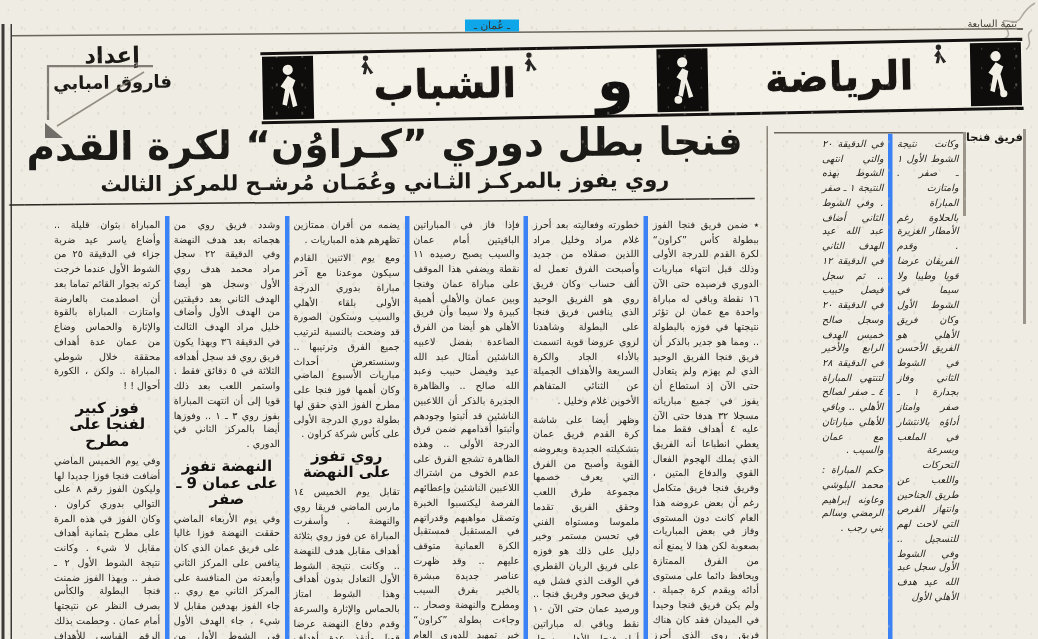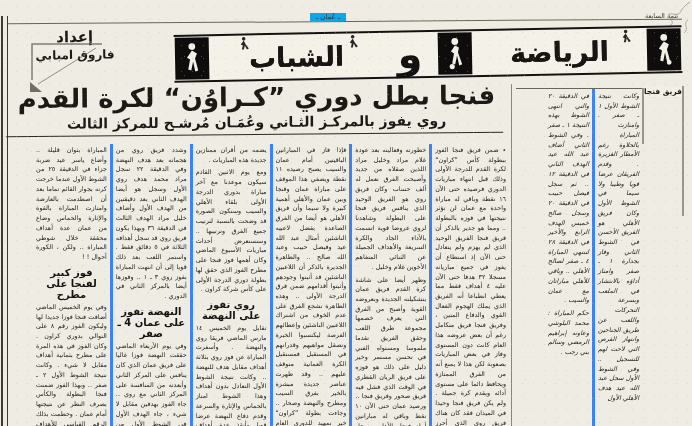--- a/index.html
+++ b/index.html
@@ -163,35 +163,35 @@
       <div class="headline-block">
         <div class="headline">فنجا بطل دوري ”كـراوُن“ لكرة القدم</div>
         <div class="subheadline">روي يفوز بالمركـز الثـاني وعُمَـان مُرشـح للمركز الثالث</div>
         <div class="hr"></div>
       </div>
       <div class="cols" id="article-columns">
           <div class="col">
             <p class="body-p">٭ ضمن فريق فنجا الفوز ببطولة كأس ”كراون“ لكرة القدم للدرجة الأولى وذلك قبل انتهاء مباريات الدوري فرصيده حتى الآن ١٦ نقطة وباقي له مباراة واحدة مع عمان لن تؤثر نتيجتها في فوزه بالبطولة .. ومما هو جدير بالذكر أن فريق فنجا الفريق الوحيد الذي لم يهزم ولم يتعادل حتى الآن إذ استطاع أن يفوز في جميع مبارياته مسجلا ٣٢ هدفا حتى الآن عليه ٤ أهداف فقط مما يعطي انطباعا أنه الفريق الذي يملك الهجوم الفعال القوي والدفاع المتين ، وفريق فنجا فريق متكامل رغم أن بعض عروضه هذا العام كانت دون المستوى وفاز في بعض المباريات بصعوبة لكن هذا لا يمنع أنه من الفرق الممتازة ويحافظ دائما على مستوى أدائه ويقدم كرة جميلة . ولم يكن فريق فنجا وحيدا في الميدان فقد كان هناك فريق روي الذي أحرز المركز الثاني في هذا الدوري برصيد ١٥ نقطة وأنهى مبارياته فائزا في سبع مباريات وتعادل في واحدة وهزم في واحدة فقط أمام فنجا وسجل ٢٧ هدفا ودخل مرماه ٩ أهداف .. وعاد لفريق روي</p>
           </div>
           <div class="col">
-            <p class="body-p">خطورته وفعاليته بعد عودة غلام مراد وخليل مراد اللذين صقلاه من جديد وأصبحت الفرق تعمل له ألف حساب وكان فريق روي هو الفريق الوحيد الذي ينافس فريق فنجا على البطولة وشاهدنا لروي عروضا قوية اتسمت بالأداء الجاد والكرة السريعة والأهداف الجميلة عن الثنائي المتفاهم الأخوين غلام وخليل .</p>
+            <p class="body-p">خطورته وفعاليته بعد أحرز غلام مراد وخليل مراد اللذين صقلاه من جديد وأصبحت الفرق تعمل له ألف حساب وكان فريق روي هو الفريق الوحيد الذي ينافس فريق فنجا على البطولة وشاهدنا لروي عروضا قوية اتسمت بالأداء الجاد والكرة السريعة والأهداف الجميلة عن الثنائي المتفاهم الأخوين غلام وخليل .</p>
             <p class="body-p">وظهر أيضا على شاشة كرة القدم فريق عمان بتشكيلته الجديدة وبعروضه القوية وأصبح من الفرق التي يعرف خصمها مجموعة طرق اللعب وحقق الفريق تقدما ملموسا ومستواه الفني في تحسن مستمر وخير دليل على ذلك هو فوزه على فريق الريان القطري في الوقت الذي فشل فيه فريق صحور وفريق فنجا .. ورصيد عمان حتى الآن ١٠ نقط وباقي له مباراتين أمام فنجا والأهلي وسجل ٢٢ هدفا وعليه ١٣ هدفا .. ويكفيه نقطة واحدة من مباراتيه الباقيتين ليضمن الفوز بالمركز الثالث وتشاركه المنافسة على هذا المركز فريق النادي الأهلي الذي وصل رصيده حتى الآن إلى ٧ نقط .</p>
           </div>
           <div class="col">
             <p class="body-p">فإذا فاز في المباراتين الباقيتين أمام عمان والسيب يصبح رصيده ١١ نقطة ويضفي هذا الموقف على مباراة عمان وفنجا وبين عمان والأهلي أهمية كبيرة ولا سيما وأن فريق الأهلي هو أيضا من الفرق الصاعدة بفضل لاعبيه الناشئين أمثال عبد الله عيد وفيصل حبيب وعبد الله صالح .. والظاهرة الجديرة بالذكر أن اللاعبين الناشئين قد أثبتوا وجودهم وأثبتوا أقدامهم ضمن فرق الدرجة الأولى .. وهذه الظاهرة تشجع الفرق على عدم الخوف من اشتراك اللاعبين الناشئين وإعطائهم الفرصة ليكتسبوا الخبرة وتصقل مواهبهم وقدراتهم في المستقبل فمستقبل الكرة العمانية متوقف عليهم .. وقد ظهرت عناصر جديدة مبشرة بالخير بفرق السيب ومطرح والنهضة وصحار .. وجاءت بطولة ”كراون“ خير تمهيد للدوري العام وإعداد لاعبينا ، لهذا نستطيع أن نقول إن الدورة نجحت وحققت أهدافها والفوز والخسارة لا يهم أمام الفائدة الكبيرة للاحتكاك واللقاء وفي النهاية ستمر على منتخب عمان وعلى مدى ما</p>
           </div>
           <div class="col">
-            <p class="body-p">يضمه من أقران ممتازين جديدة هذه المباريات .</p>
+            <p class="body-p">يضمه من أقران ممتازين تظهرهم هذه المباريات .</p>
             <p class="body-p">ومع يوم الاثنين القادم سيكون موعدنا مع آخر مباراة بدوري الدرجة الأولى بلقاء الأهلي والسيب وستكون الصورة قد وضحت بالنسبة لترتيب جميع الفرق وترتيبها .. وسنستعرض أحداث مباريات الأسبوع الماضي وكان أهمها فوز فنجا على مطرح الفوز الذي حقق لها بطولة دوري الدرجة الأولى على كأس شركة كراون .</p>
             <h3 class="subhead">روي تفوز على النهضة</h3>
             <p class="body-p">تقابل يوم الخميس ١٤ مارس الماضي فريقا روي والنهضة . وأسفرت المباراة عن فوز روي بثلاثة أهداف مقابل هدف للنهضة .. وكانت نتيجة الشوط الأول التعادل بدون أهداف وهذا الشوط امتاز بالحماس والإثارة والسرعة وقدم دفاع النهضة عرضا قويا وأنقذ عدة أهداف محققة من روي . وفي الشوط الثاني ظل اللعب سجالا من الفريقين حتى الدقيقة ١٥ ومن هجمة لفريق النهضة سجل اللاعب رضا تقي أخطر لاعب بفريق النهضة هدف النهضة بطريقة قوية ..</p>
           </div>
           <div class="col">
             <p class="body-p">وشدد فريق روي من هجماته بعد هدف النهضة وفي الدقيقة ٢٢ سجل مراد محمد هدف روي الأول وسجل هو أيضا الهدف الثاني بعد دقيقتين من الهدف الأول وأضاف خليل مراد الهدف الثالث في الدقيقة ٣٦ وبهذا يكون فريق روي قد سجل أهدافه الثلاثة في ٥ دقائق فقط . واستمر اللعب بعد ذلك قويا إلى أن انتهت المباراة بفوز روي ٣ ـ ١ .. وفوزها أيضا بالمركز الثاني في الدوري .</p>
-            <h3 class="subhead">النهضة تفوز على عمان 4 ـ صفر</h3>
+            <h3 class="subhead">النهضة تفوز على عمان 9 ـ صفر</h3>
             <p class="body-p">وفي يوم الأربعاء الماضي حققت النهضة فوزا غاليا على فريق عمان الذي كان ينافس على المركز الثاني وأبعدته من المنافسة على المركز الثاني مع روي .. جاء الفوز بهدفين مقابل لا شيء ، جاء الهدف الأول في الشوط الأول من المباراة وأحرزه اللاعب رضا تقي بعد ٥ دقائق من بداية المباراة .. وأضاف رضا تقي أيضا الهدف الثاني في الدقيقة الأخيرة من الشوط الثاني وقبل نهاية</p>
           </div>
           <div class="col">
             <p class="body-p">المباراة بثوان قليلة .. وأضاع ياسر عيد ضربة جزاء في الدقيقة ٢٥ من الشوط الأول عندما خرجت كرته بجوار القائم تماما بعد أن اصطدمت بالعارضة وامتازت المباراة بالقوة والإثارة والحماس وضاع من عمان عدة أهداف محققة خلال شوطي المباراة .. ولكن ، الكورة أحوال ! !</p>
             <h3 class="subhead">فوز كبير لفنجا على مطرح</h3>
             <p class="body-p">وفي يوم الخميس الماضي أضافت فنجا فوزا جديدا لها وليكون الفوز رقم ٨ على التوالي بدوري كراون . وكان الفوز في هذه المرة على مطرح بثمانية أهداف مقابل لا شيء . وكانت نتيجة الشوط الأول ٢ ـ صفر .. وبهذا الفوز ضمنت فنجا البطولة والكأس بصرف النظر عن نتيجتها أمام عمان . وحطمت بذلك الرقم القياسي للأهداف في مباراة واحدة وكان أعلى رقم ٧ وكان أيضا باسم فنجا والأهلي .. وكانت فنجا مسيطرة تماما على المباراة وكسبتها لعبا ونتيجة . في الشوط الأول سجل حسن حارب في الدقيقة ٧ والدقيقة ٢٠</p>
           </div>
         </div>
     </div>
 

